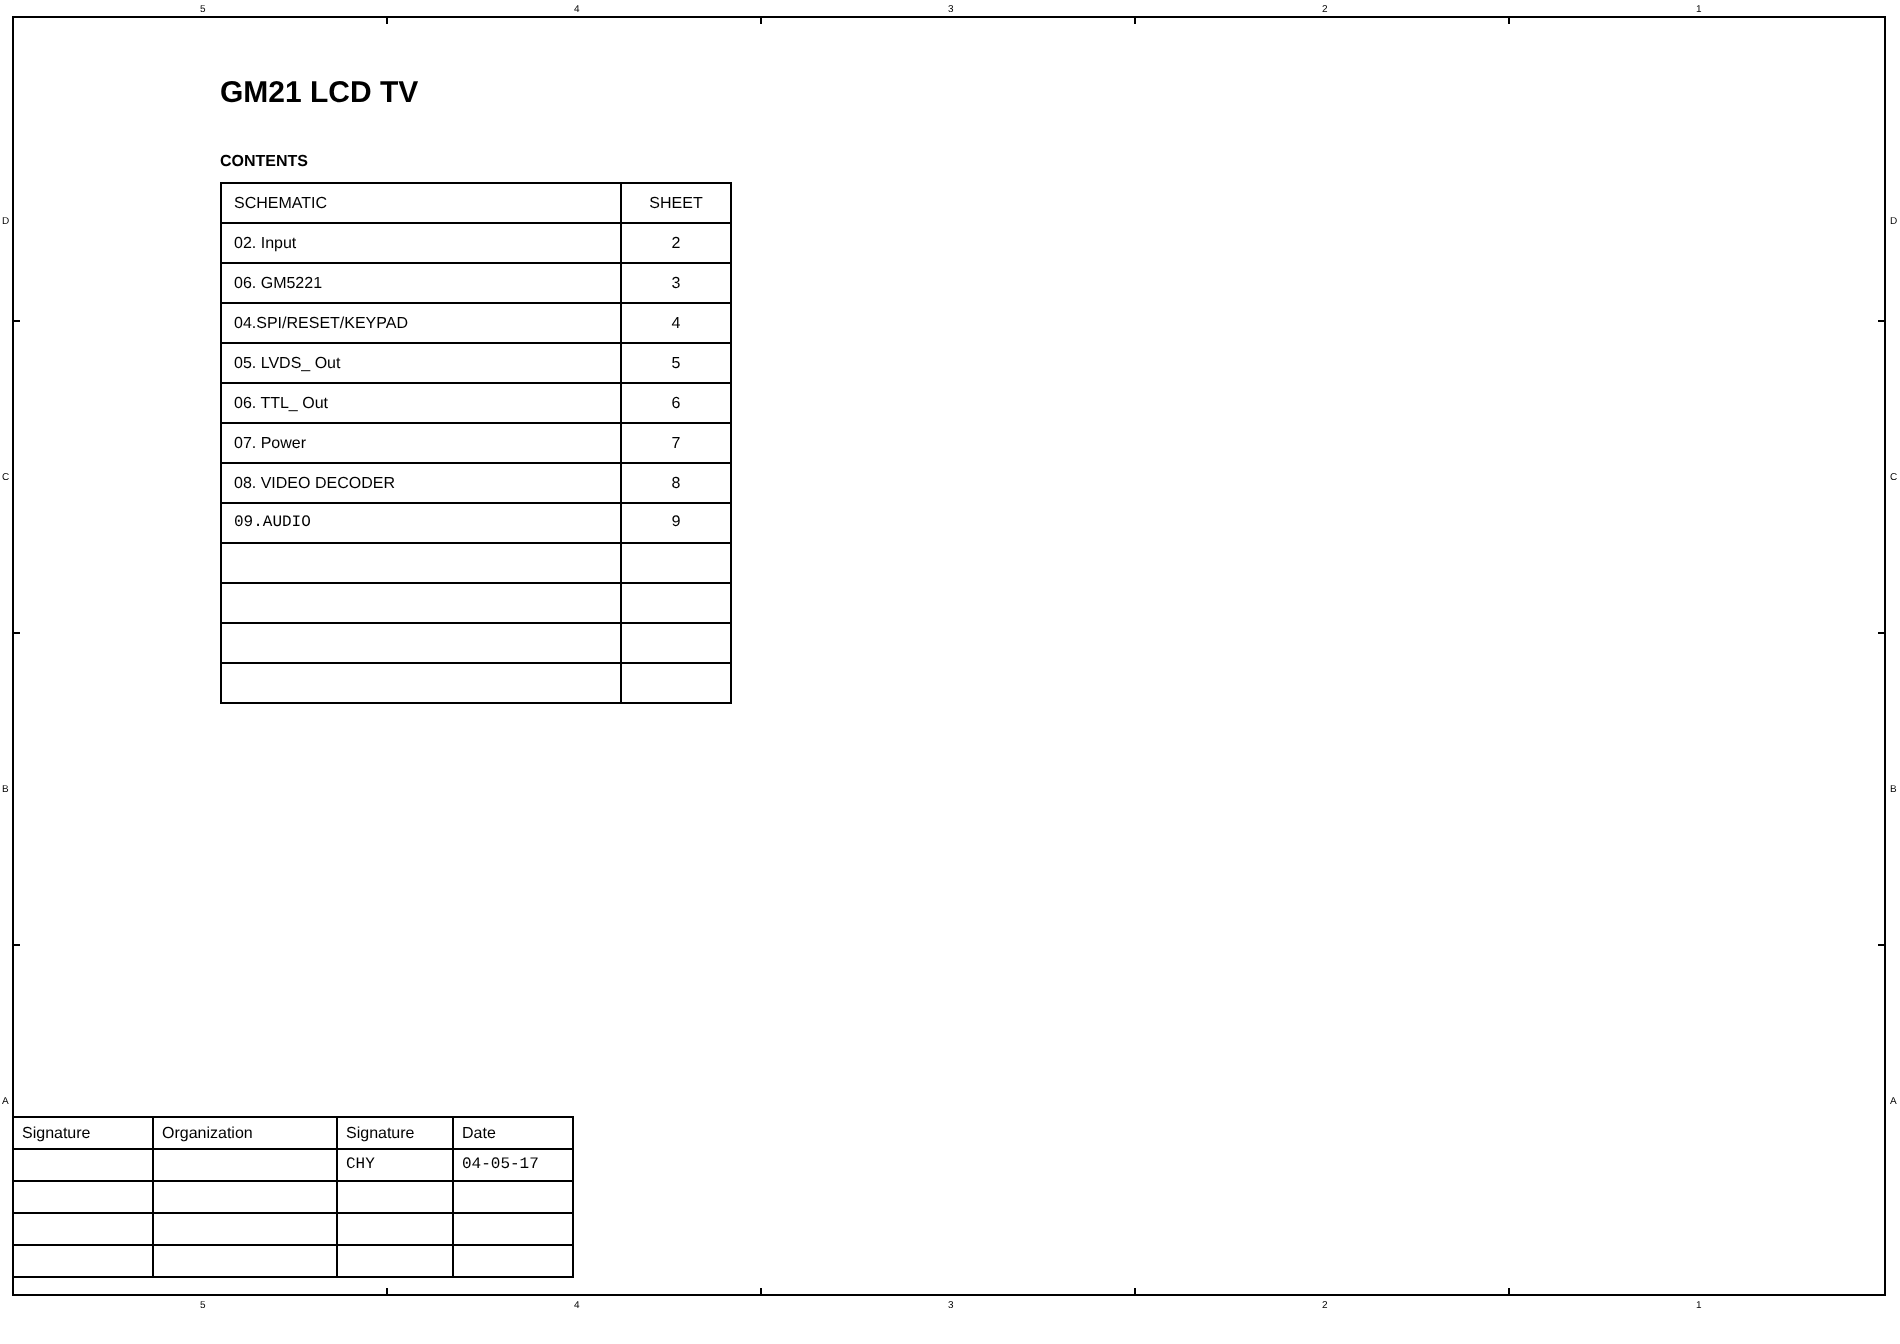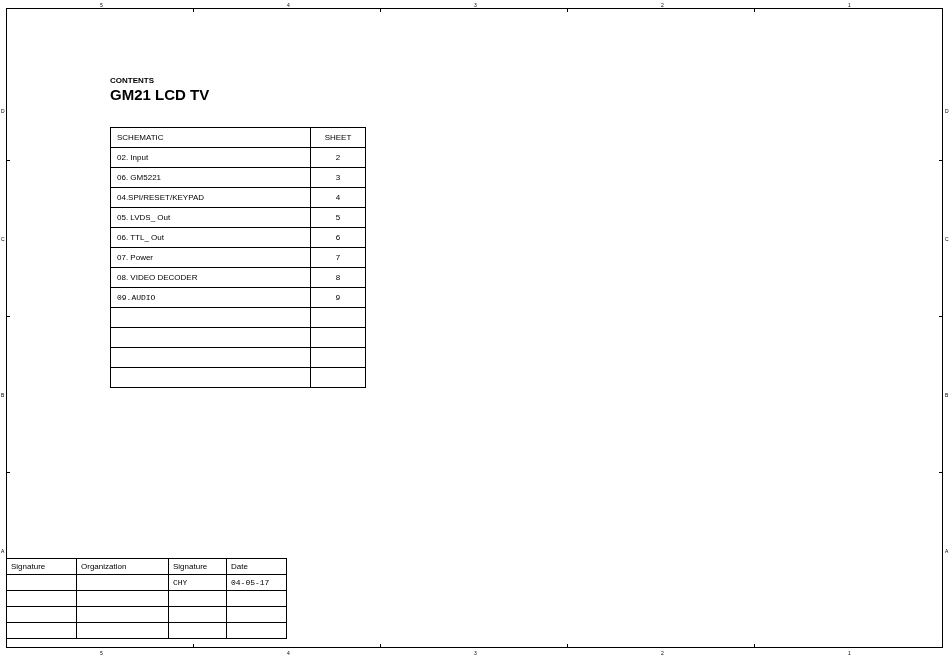--- a/index.html
+++ b/index.html
@@ -32,37 +32,35 @@
     position: absolute;
     font-size: 5px;
     color: #000;
   }
   .title {
     position: absolute;
     left: 110px;
     top: 38px;
     font-size: 15px;
     font-weight: bold;
-    margin-top: 48px;
   }
   .contents-label {
     position: absolute;
     left: 110px;
     top: 76px;
     font-size: 8px;
     font-weight: bold;
   }
   .schematic-table {
     position: absolute;
     left: 110px;
     top: 91px;
     border: 1.5px solid #000;
     border-collapse: collapse;
     font-size: 8px;
-    margin-top: 36px;
   }
   .schematic-table td, .schematic-table th {
     border: 0.5px solid #000;
     height: 20px;
     padding: 0 6px;
     vertical-align: middle;
     font-weight: normal;
     text-align: left;
   }
   .schematic-table th { font-weight: normal; }

